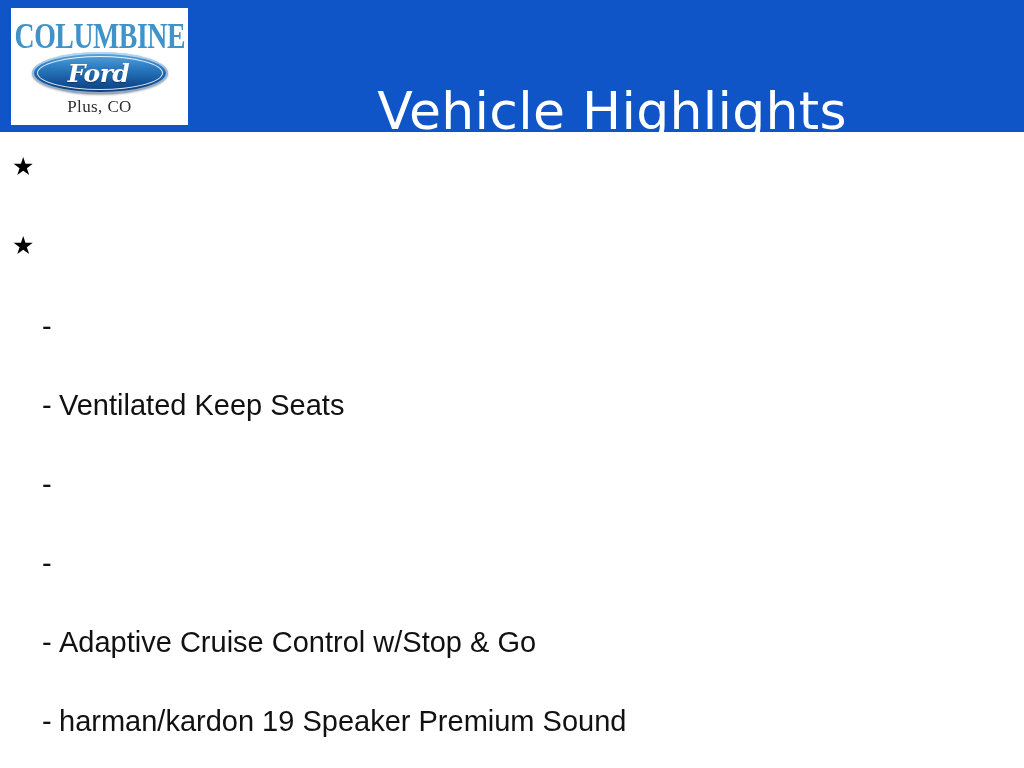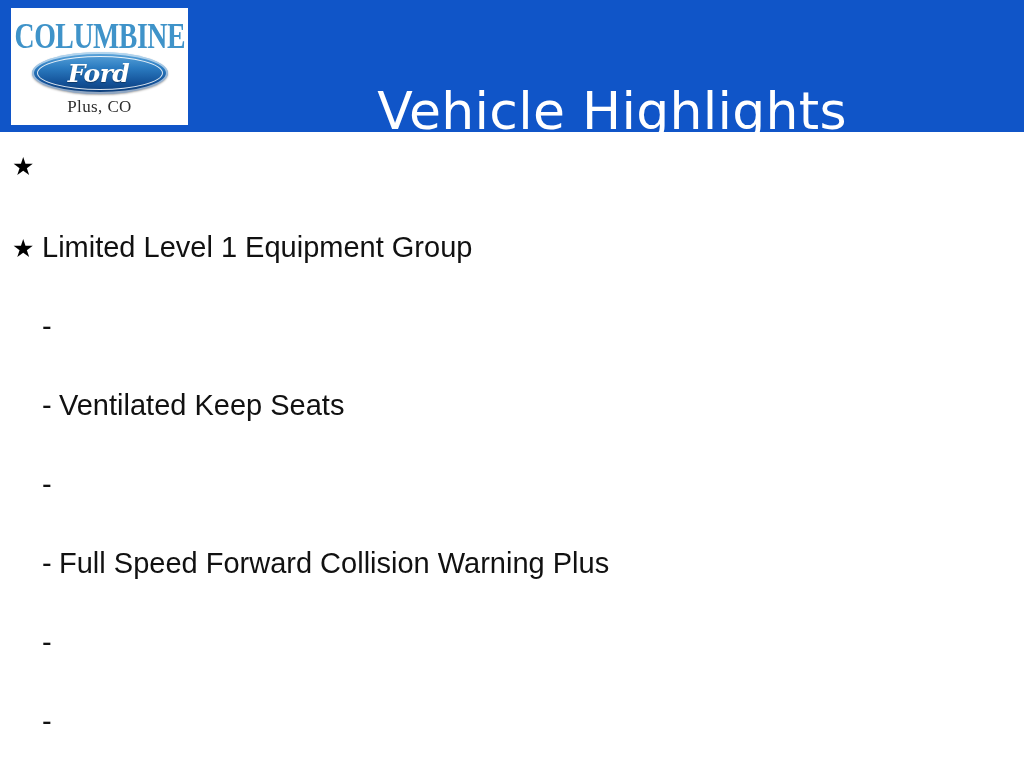--- a/index.html
+++ b/index.html
@@ -200,37 +200,37 @@
       <div class="logo-city">Plus, CO</div>
     </div>
   </div>
 
   <div class="highlights">
       <div class="hl-row level-1">
         <span class="hl-bullet">★</span>
       </div>
       <div class="hl-row level-1">
         <span class="hl-bullet">★</span>
-        <span class="hl-text">Limited Level 1 Equipment Group</span>
       </div>
       <div class="hl-row level-2">
         <span class="hl-dash">-</span>
       </div>
       <div class="hl-row level-2">
         <span class="hl-dash">-</span>
         <span class="hl-text">Ventilated Keep Seats</span>
       </div>
       <div class="hl-row level-2">
         <span class="hl-dash">-</span>
       </div>
       <div class="hl-row level-2">
         <span class="hl-dash">-</span>
-        <span class="hl-text">Full Speed Forward Collision Warning Plus</span>
-      </div>
-      <div class="hl-row level-2">
-        <span class="hl-dash">-</span>
-      </div>
-      <div class="hl-row level-2">
-        <span class="hl-dash">-</span>
+      </div>
+      <div class="hl-row level-2">
+        <span class="hl-dash">-</span>
+        <span class="hl-text">Adaptive Cruise Control w/Stop &amp; Go</span>
+      </div>
+      <div class="hl-row level-2">
+        <span class="hl-dash">-</span>
+        <span class="hl-text">harman/kardon 19 Speaker Premium Sound</span>
       </div>
     </div>
 
 </div>
 
 </body></html>

